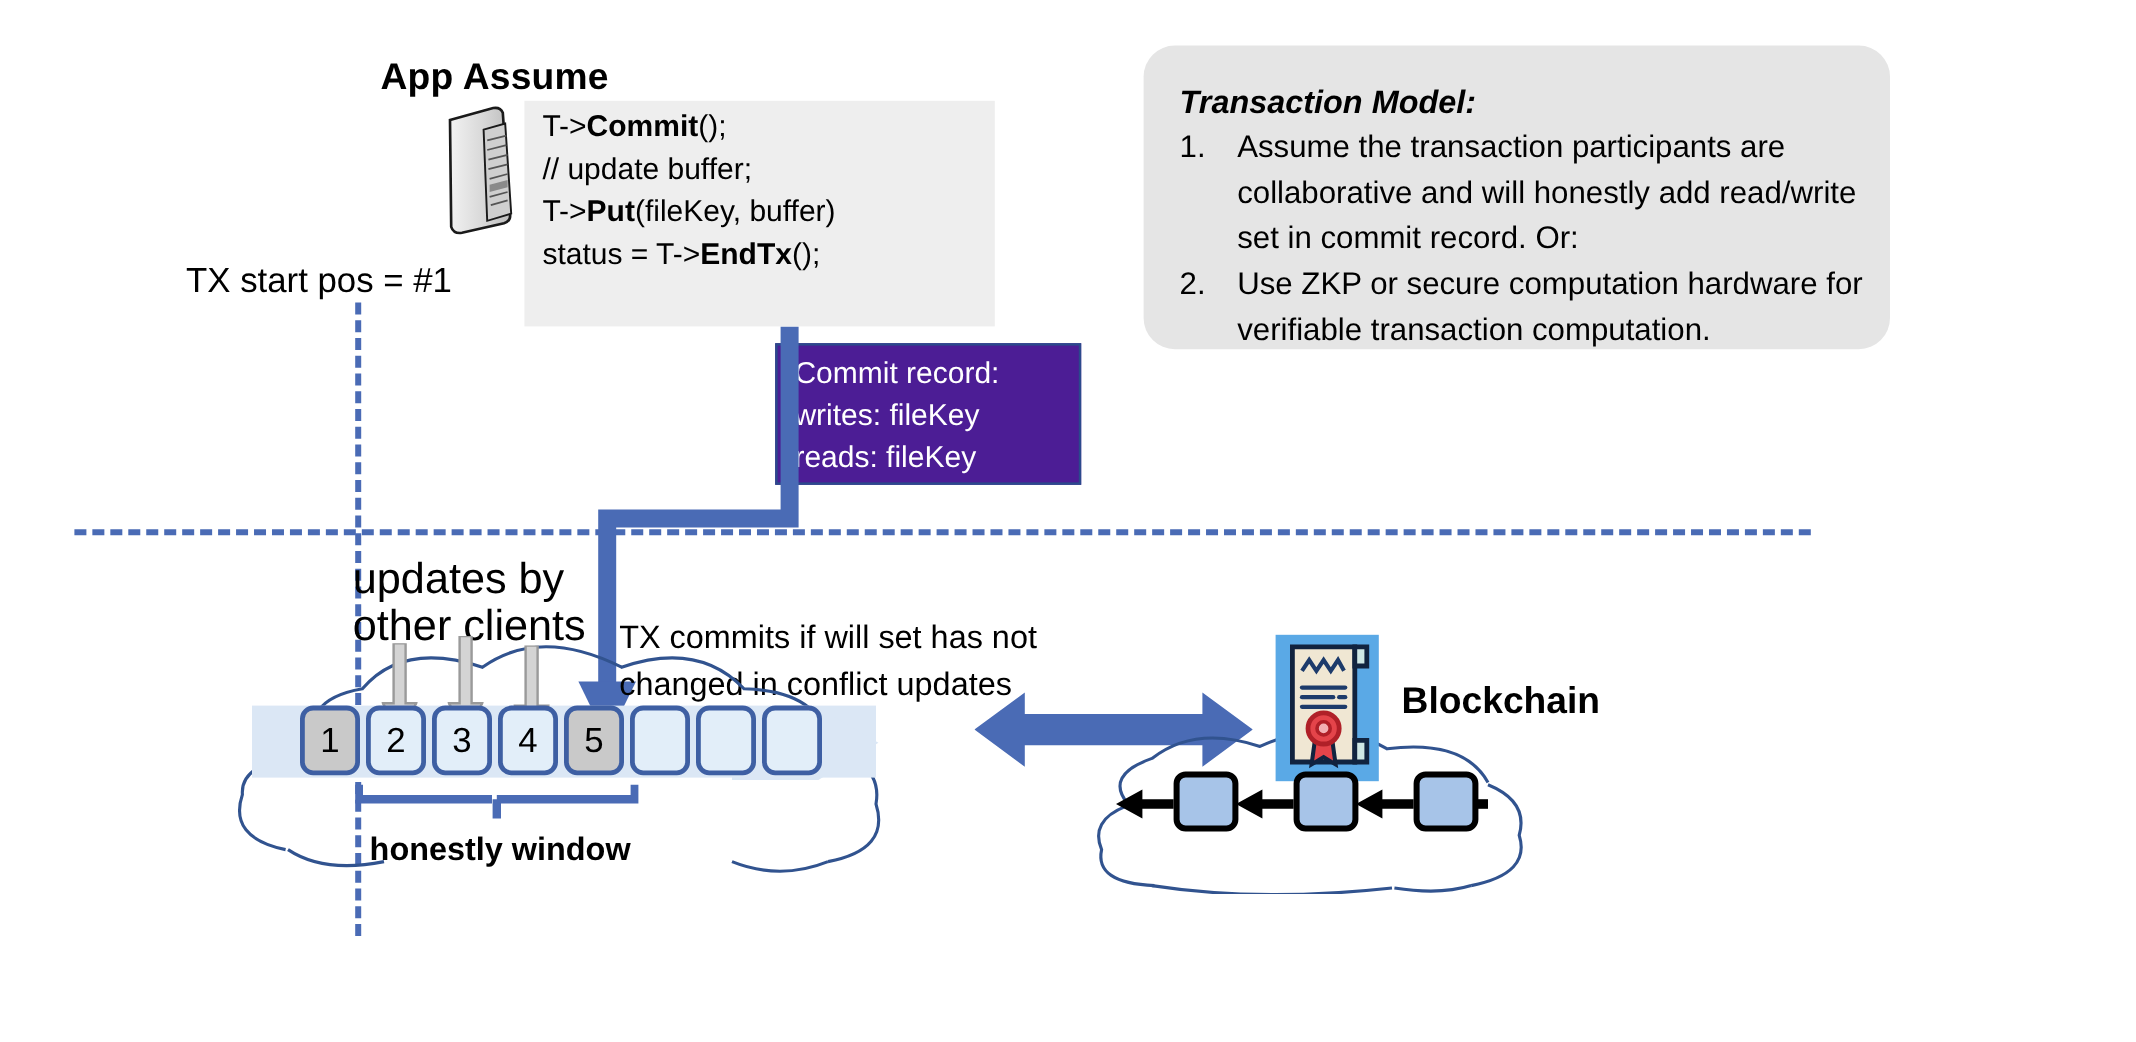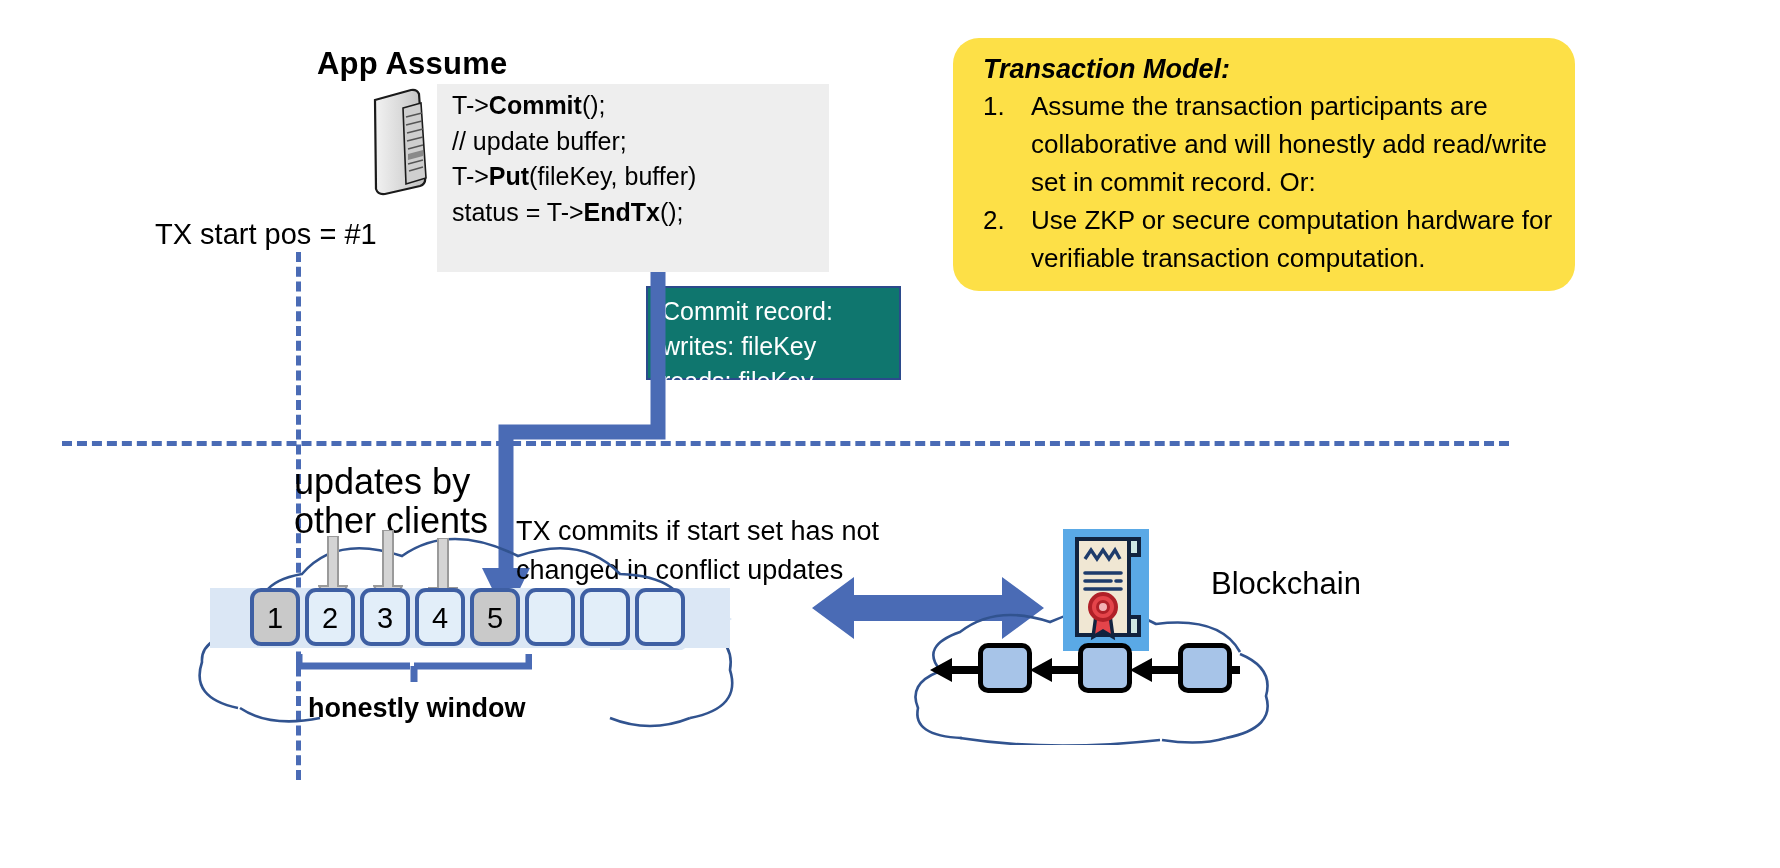--- a/index.html
+++ b/index.html
@@ -10,28 +10,28 @@
   
   #app-server-title{left:317px;top:46px;font-size:31px;font-weight:bold;letter-spacing:.2px;}
 
   
   #code-box{left:437px;top:84px;width:392px;height:188px;background:#eeeeee;}
   #code-lines{left:452px;top:88px;width:400px;font-size:25px;line-height:35.5px;color:#000;}
   #code-lines .ln{white-space:nowrap;}
   #code-lines b{font-weight:bold;}
 
   
-  #commit-record{left:646px;top:286px;width:255px;height:94px;
-      background:#0f766e;border:2px solid #2b4a8c;color:#fff;
+  #commit-record{left:646px;top:286px;width:255px;height:118px;
+      background:#4c1d95;border:2px solid #2b4a8c;color:#fff;
       font-size:25px;line-height:35px;box-sizing:border-box;padding:6px 0 0 14px;}
 
   
   #tx-model{left:953px;top:38px;width:622px;height:253px;
-      background:#fde047;border-radius:26px;box-sizing:border-box;
-      padding:16px 22px 0 30px;}
+      background:#e5e5e5;border-radius:26px;box-sizing:border-box;
+      padding:32px 22px 0 30px;}
   #tx-model .tm-title{font-size:27px;font-style:italic;font-weight:bold;margin-bottom:2px;}
   #tx-model ol{margin:0;padding:0 0 0 0;list-style:none;}
   #tx-model li{font-size:26px;line-height:38px;position:relative;padding-left:48px;}
   #tx-model li .num{position:absolute;left:0;top:0;width:40px;}
 
   
   #tx-start-label{left:155px;top:218px;font-size:29px;white-space:nowrap;}
   #tx-start-line{left:296px;top:252px;width:0;height:528px;
       border-left:5px dashed #4a6bb5;}
 
@@ -52,21 +52,21 @@
         border:4px solid #3e5fa3;border-radius:11px;background:#e2eef9;
         font-size:29px;text-align:center;line-height:52px;color:#000;}
   .lbox.filled{background:#c9c9c9;}
 
   #brace{left:296px;top:652px;width:236px;height:36px;}
   #conflict-window{left:308px;top:693px;font-size:27px;font-weight:bold;}
 
   
   #bidir-arrow{left:812px;top:574px;width:232px;height:68px;}
   #cert-icon{left:1063px;top:529px;width:86px;height:122px;background:#5aa9e6;}
-  #blockchain-label{left:1168px;top:566px;font-size:31px;font-weight:normal;margin-left:43px;}
+  #blockchain-label{left:1168px;top:566px;font-size:31px;font-weight:bold;}
   #bc-cloud{left:910px;top:600px;width:365px;height:145px;}
   .bcbox{width:54px;height:50px;box-sizing:border-box;border:5px solid #000;
          border-radius:10px;background:#a7c4e8;top:643px;}
 </style>
 </head>
 <body>
 
 <div class="abs" id="app-server-title">App Assume</div>
 
 <svg class="abs" style="left:365px;top:86px;" width="70" height="110" viewBox="0 0 70 110">
@@ -120,21 +120,21 @@
 <svg class="abs" id="commit-arrow" viewBox="0 0 305 345">
   <path d="M178 0 L178 160 L26 160 L26 300" fill="none" stroke="#4a6bb5" stroke-width="15"></path>
   <path d="M2 296 L50 296 L26 345 Z" fill="#4a6bb5"></path>
 </svg>
 
 <div class="abs" id="updates-label">
   <div>updates by</div>
   <div>other clients</div>
 </div>
 <div class="abs" id="commits-label">
-  <div>TX commits if start set has not</div>
+  <div>TX commits if will set has not</div>
   <div>changed in conflict updates</div>
 </div>
 
 <svg class="abs" id="ledger-cloud" viewBox="0 0 610 230">
   <g fill="none" stroke="#31538f" stroke-width="2.6">
     <path d="M118 115 Q96 72 152 62 Q186 22 252 44 Q300 10 368 44 Q432 22 470 62
              Q536 64 540 110"></path>
     <path d="M108 118 Q50 122 52 150 Q40 186 88 196"></path>
     <path d="M90 196 Q120 216 170 206"></path>
     <path d="M540 112 Q586 124 580 158 Q592 196 540 206"></path>

